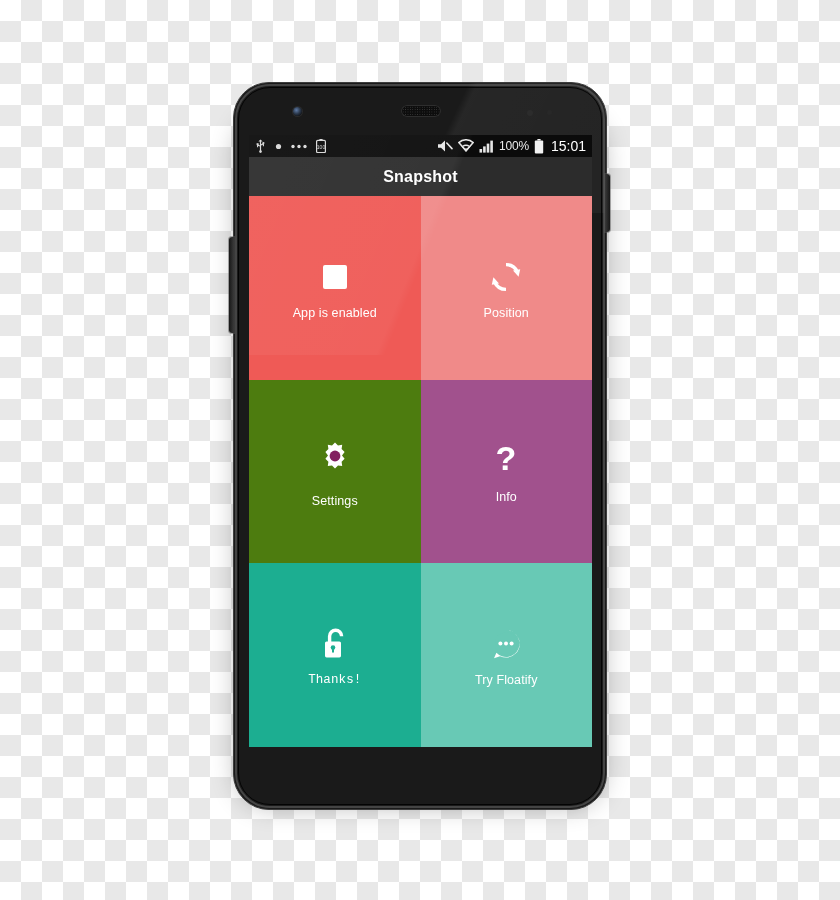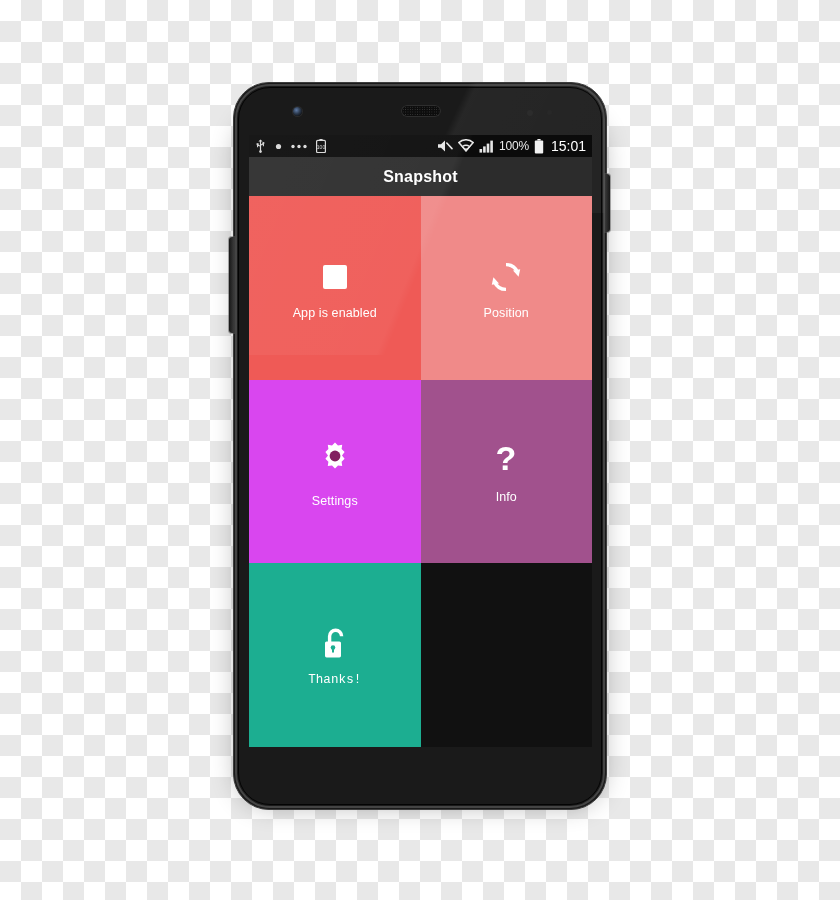--- a/index.html
+++ b/index.html
@@ -372,21 +372,21 @@
               <svg width="34" height="34" viewBox="0 0 34 34">
                 <path d="M17 4.6 A12.4 12.4 0 0 1 28.4 12.0" fill="none" stroke="#ffffff" stroke-width="3.4" stroke-linecap="butt"></path>
                 <path d="M29.6 16.8 L24.0 10.4 L31.2 9.2 Z" fill="#ffffff"></path>
                 <path d="M17 29.4 A12.4 12.4 0 0 1 5.6 22.0" fill="none" stroke="#ffffff" stroke-width="3.4" stroke-linecap="butt"></path>
                 <path d="M4.4 17.2 L10.0 23.6 L2.8 24.8 Z" fill="#ffffff"></path>
               </svg>
             </div>
             <div class="tile-label">Position</div>
           </div>
 
-          <div class="tile" style="background:#d946ef;gap:9px;">
+          <div class="tile" style="background:#4d7c0f;gap:9px;">
             <div class="tile-icon">
               <svg width="32" height="32" viewBox="0 0 32 32">
                 <path fill="#ffffff" d="M16 2.4 l3.0 3.0 4.2 -0.6 -0.6 4.2 3.0 3.0 -2.6 3.4 2.6 3.4 -3.0 3.0 0.6 4.2 -4.2 -0.6 -3.0 3.0 -3.0 -3.0 -4.2 0.6 0.6 -4.2 -3.0 -3.0 2.6 -3.4 -2.6 -3.4 3.0 -3.0 -0.6 -4.2 4.2 0.6 z"></path>
                 <circle cx="16" cy="16" r="5.4" fill="#822060"></circle>
               </svg>
             </div>
             <div class="tile-label">Settings</div>
           </div>
 
           <div class="tile" style="background:#A1518D;">
@@ -403,20 +403,32 @@
               <svg width="30" height="36" viewBox="0 0 30 36">
                 <path d="M9.6 16.0 L9.6 10.2 A6.0 6.0 0 0 1 21.6 10.2" fill="none" stroke="#ffffff" stroke-width="3.4" stroke-linecap="butt"></path>
                 <rect x="5.0" y="15.4" width="16.0" height="16.0" rx="1.6" fill="#ffffff"></rect>
                 <circle cx="13.0" cy="21.6" r="2.3" fill="#1CAE91"></circle>
                 <rect x="12.0" y="21.6" width="2.0" height="5.2" rx="1" fill="#1CAE91"></rect>
               </svg>
             </div>
             <div class="tile-label">Thanks!</div>
           </div>
 
+          <div class="tile" style="background:#68C9B5;">
+            <div class="tile-icon">
+              <svg width="34" height="34" viewBox="0 0 34 34">
+                <path d="M17 3.2 A13.4 13.4 0 1 1 7.4 25.8 L5.0 31.2 L11.0 29.2 A13.4 13.4 0 0 0 17 30.6 A13.4 13.4 0 1 0 17 3.2 Z" fill="#ffffff"></path>
+                <circle cx="17" cy="16.4" r="11.0" fill="#68C9B5"></circle>
+                <circle cx="11.4" cy="16.4" r="2.0" fill="#ffffff"></circle>
+                <circle cx="17.0" cy="16.4" r="2.0" fill="#ffffff"></circle>
+                <circle cx="22.6" cy="16.4" r="2.0" fill="#ffffff"></circle>
+              </svg>
+            </div>
+            <div class="tile-label">Try Floatify</div>
+          </div>
 
         </div>
       </div>
 
       <div id="phone-rim"></div>
       <div id="phone-rim-inner"></div>
     </div>
 
     <div id="btn-power"></div>
     <div id="btn-volume"></div>

